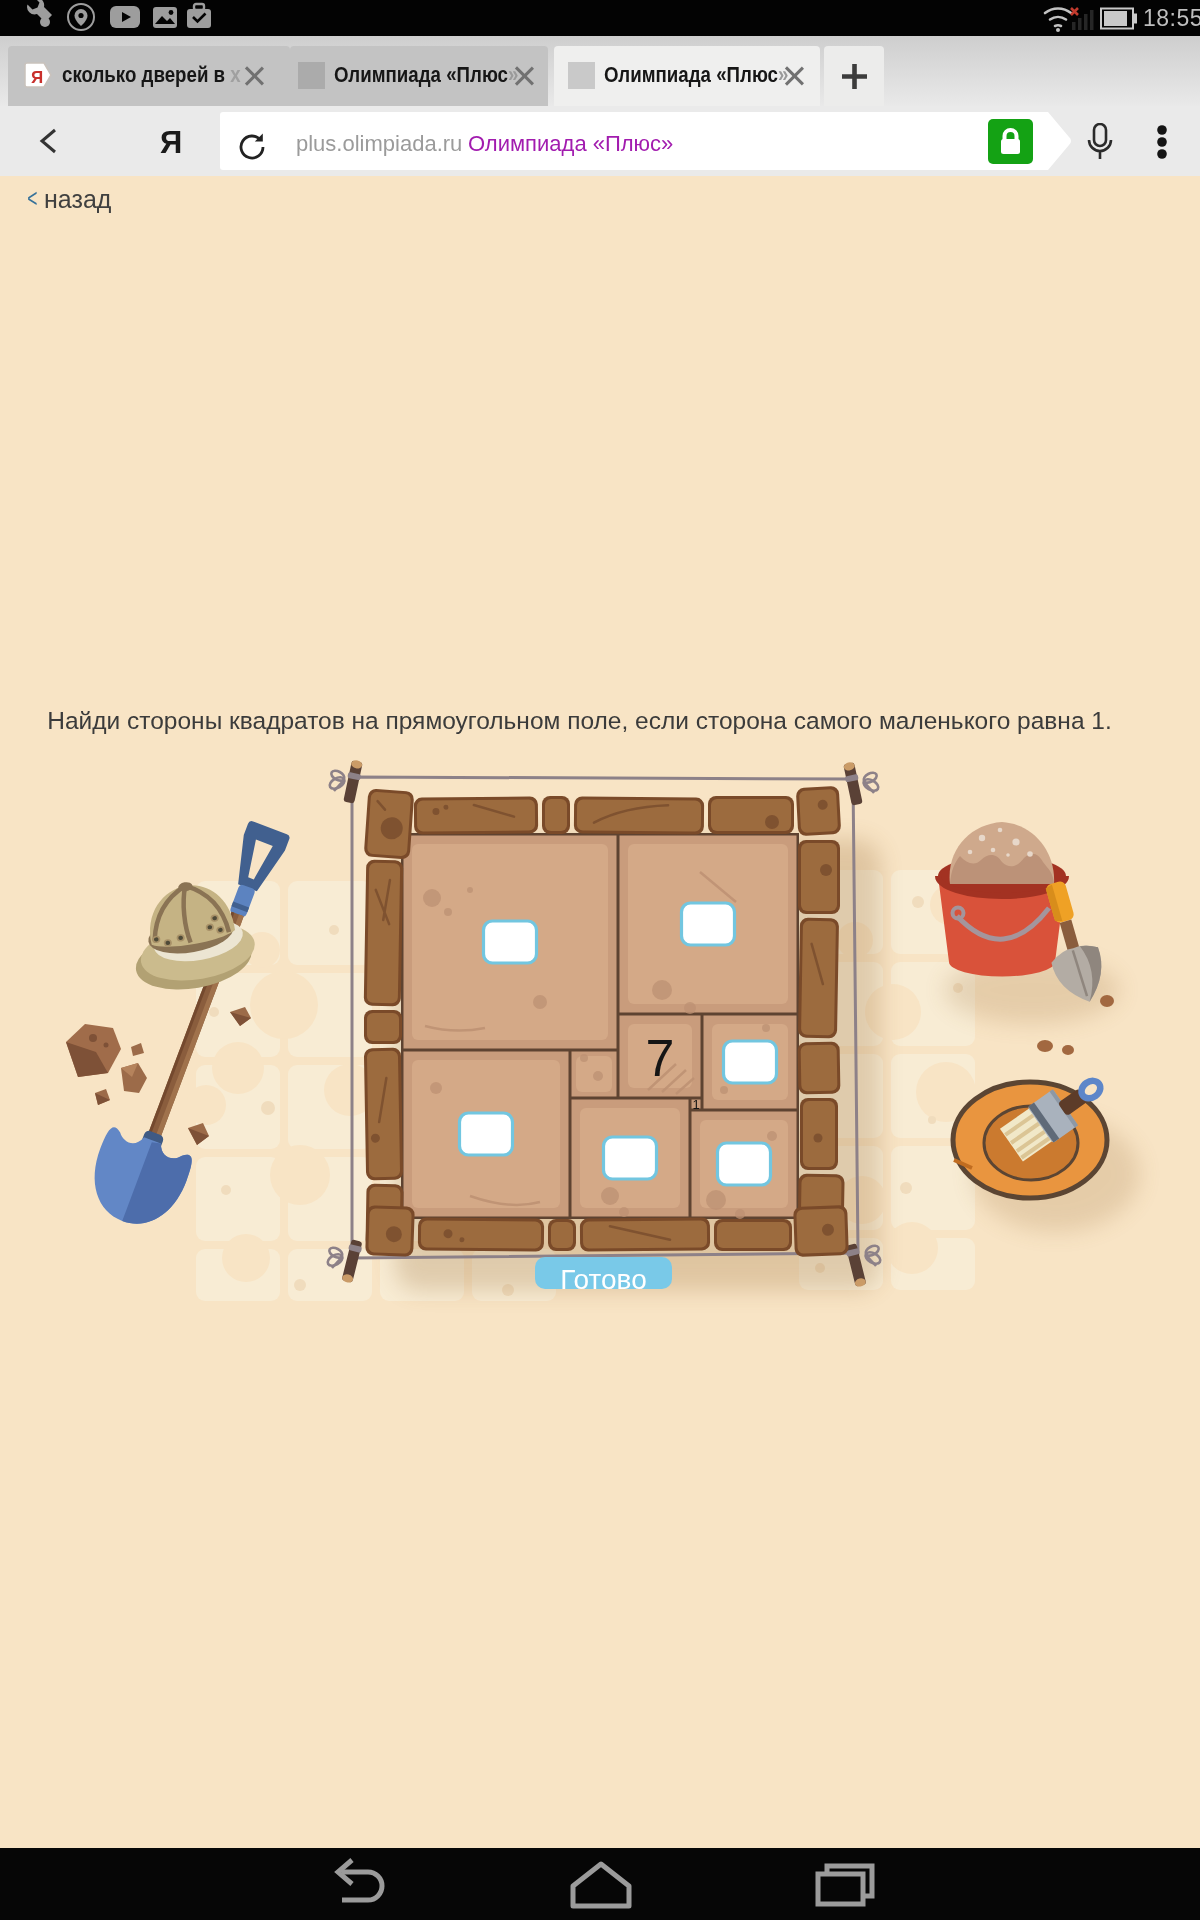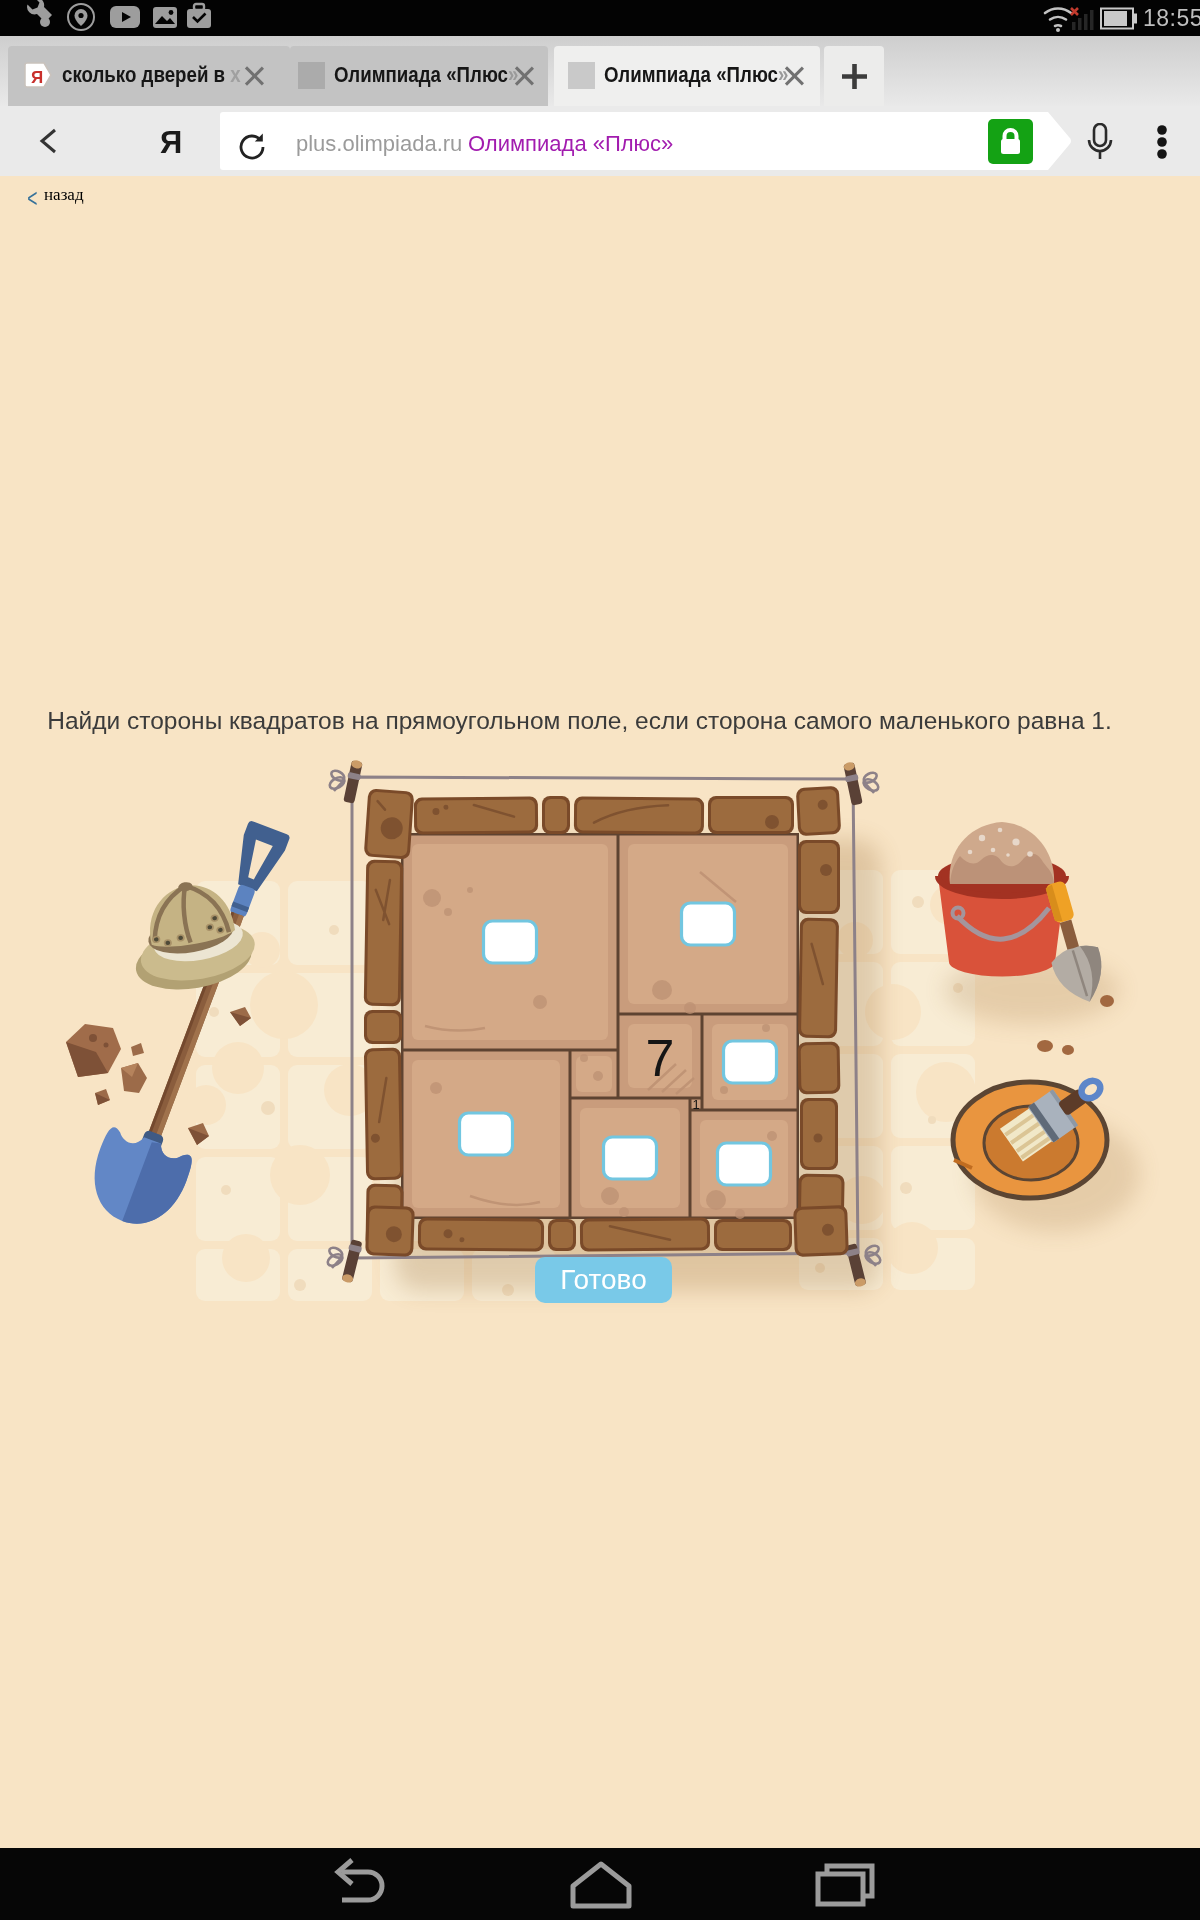--- a/index.html
+++ b/index.html
@@ -23,24 +23,24 @@
   
   #urlbar{top:106px;left:0;width:1200px;height:70px;background:#eaeaea;z-index:10;}
   #urlfield{position:absolute;left:220px;top:6px;width:828px;height:58px;background:#ffffff;border-radius:3px 0 0 3px;}
   #urltip{position:absolute;left:1048px;top:6px;}
   #lock{position:absolute;left:988px;top:13px;width:45px;height:45px;background:#14a214;border-radius:5px;}
   #urltext1{position:absolute;left:296px;top:25px;font-size:22px;color:#9b9b9b;}
   #urltext2{position:absolute;left:468px;top:25px;font-size:22px;color:#a21caf;}
   #yalogo{position:absolute;left:160px;top:19px;font-size:31px;font-weight:bold;color:#1a1a1a;}
   
   #content{top:176px;left:0;width:1200px;height:1672px;background:#f8e4c5;z-index:1;}
-  #back{position:absolute;left:44px;top:185px;font-size:17px;color:#000000;z-index:5;font-family:Liberation Serif, serif;}
+  #back{position:absolute;left:44px;top:185px;font-size:25px;color:#404040;z-index:5;}
   #backch{position:absolute;left:25px;top:184px;font-size:25px;color:#36719a;z-index:5;transform:scaleX(.7);}
   #qtitle{position:absolute;left:0;top:707px;width:1159px;text-align:center;font-size:24.5px;color:#3b3b3b;z-index:5;}
-  #gotovo{position:absolute;left:535px;top:1257px;width:137px;height:46px;background:#79c9e8;border-radius:10px;
+  #gotovo{position:absolute;left:535px;top:1257px;width:137px;height:32px;background:#79c9e8;border-radius:10px;
           color:#ffffff;font-size:28px;text-align:center;line-height:45px;z-index:5;}
   #artwork{top:0;left:0;z-index:1;}
   
   #navbar{top:1848px;left:0;width:1200px;height:72px;background:#060606;z-index:10;}
 </style>
 </head>
 <body>
 
 <div id="statusbar" class="abs">
 <svg width="1200" height="36" viewBox="0 0 1200 36">

